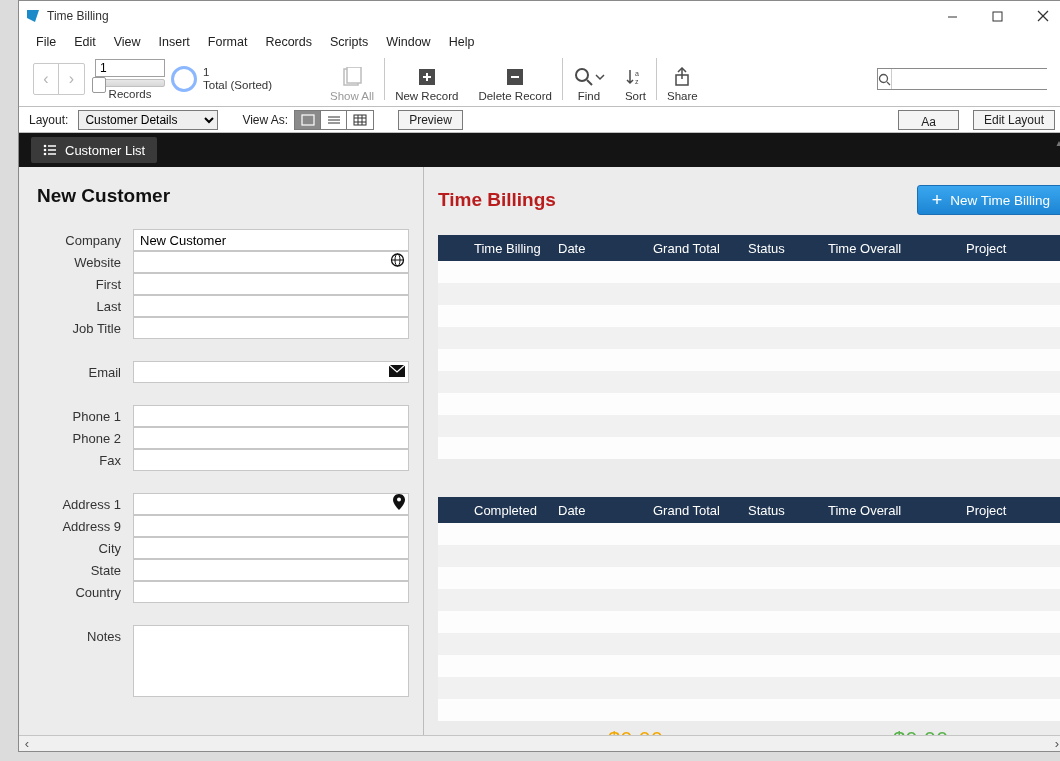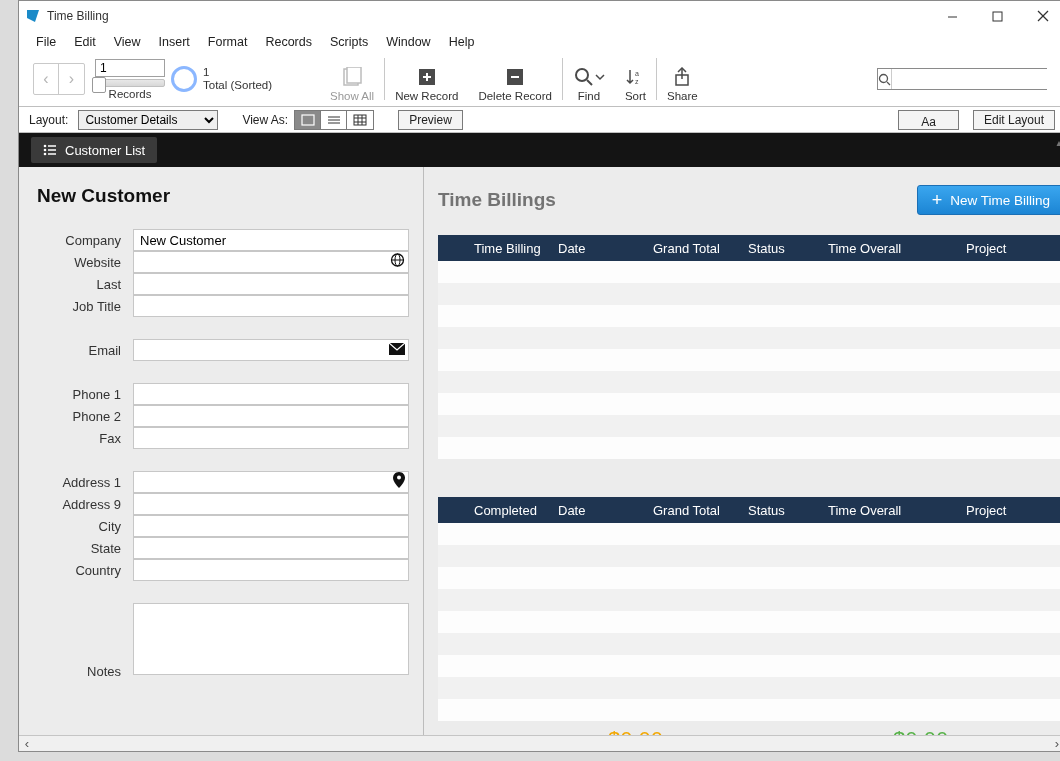--- a/index.html
+++ b/index.html
@@ -53,21 +53,21 @@
   .left h2 { font-size:19px; font-weight:600; color:#111; margin-bottom:22px; margin-left:4px;}
   .formrow { display:flex; align-items:center; margin-bottom:0;}
   .formrow label { width:100px; text-align:right; font-size:13px; color:#333; padding-right:12px;}
   .formrow .field { flex:1; position:relative;}
   .formrow input, .formrow textarea { width:100%; height:22px; border:1px solid #c7c7c7; background:#fff; font-size:13px; padding:2px 6px;}
   .formrow textarea{height:72px;resize:none;}
   .formrow input + .fieldicon, .formrow .fieldicon{ position:absolute; right:4px; top:50%; transform:translateY(-50%);}
   .gap22{height:22px;}
   .right { flex:1; background:#ececec; padding:18px 0 0 14px; position:relative;}
   .right-head{display:flex;align-items:center;}
-  .right h2 { font-size:19px; font-weight:600; color:#737373;}
+  .right h2 { font-size:19px; font-weight:600; color:#b91c1c;}
   .newtb-btn { margin-left:auto; background:linear-gradient(#3aa6ef,#1c85d4); color:#fff; font-size:13.5px; height:30px; display:flex; align-items:center; padding:0 14px; border-radius:3px; border:1px solid #1b6fb5;}
   .newtb-btn .plus{font-size:18px;font-weight:300;margin-right:8px;line-height:0;}
   .table { margin-top:20px;}
   .thead { background:#1f3551; height:26px; display:flex; align-items:center; color:#fff; font-size:13px;}
   .thead span{display:inline-block;}
   .col-a{width:120px;padding-left:36px;}
   .col-b{width:95px;}
   .col-c{width:95px;}
   .col-d{width:80px;}
   .col-e{width:90px;}
@@ -289,20 +289,24 @@
           </div>
         <div class="formrow">
             <label>Website</label>
             <div class="field"><input value="" style=""><span class="fieldicon"><svg width="15" height="15">
                   <circle cx="7.5" cy="7.5" r="6" fill="none" stroke="#111" stroke-width="1.3"></circle>
                   <ellipse cx="7.5" cy="7.5" rx="2.5" ry="6" fill="none" stroke="#111" stroke-width="1"></ellipse>
                   <line x1="1.5" y1="7.5" x2="13.5" y2="7.5" stroke="#111"></line>
                 </svg></span></div>
           </div>
         <div class="formrow">
+            <label>First</label>
+            <div class="field"><input value="" style=""></div>
+          </div>
+        <div class="formrow">
             <label>Last</label>
             <div class="field"><input value="" style=""></div>
           </div>
         <div class="formrow">
             <label>Job Title</label>
             <div class="field"><input value="" style=""></div>
           </div>
         <div class="gap22"></div>
         <div class="formrow">
             <label>Email</label>
@@ -342,21 +346,21 @@
           </div>
         <div class="formrow">
             <label>State</label>
             <div class="field"><input value="" style=""></div>
           </div>
         <div class="formrow">
             <label>Country</label>
             <div class="field"><input value="" style=""></div>
           </div>
         <div class="gap22"></div>
-        <div class="formrow" style="align-items:flex-end;">
+        <div class="formrow" style="align-items:flex-start;">
             <label style="padding-top:4px;">Notes</label>
             <div class="field"><textarea style=""></textarea></div>
           </div>
       </div>
 
       <div class="right">
         <div class="right-head">
           <h2>Time Billings</h2>
           <div class="newtb-btn">
               <span class="plus">+</span>

